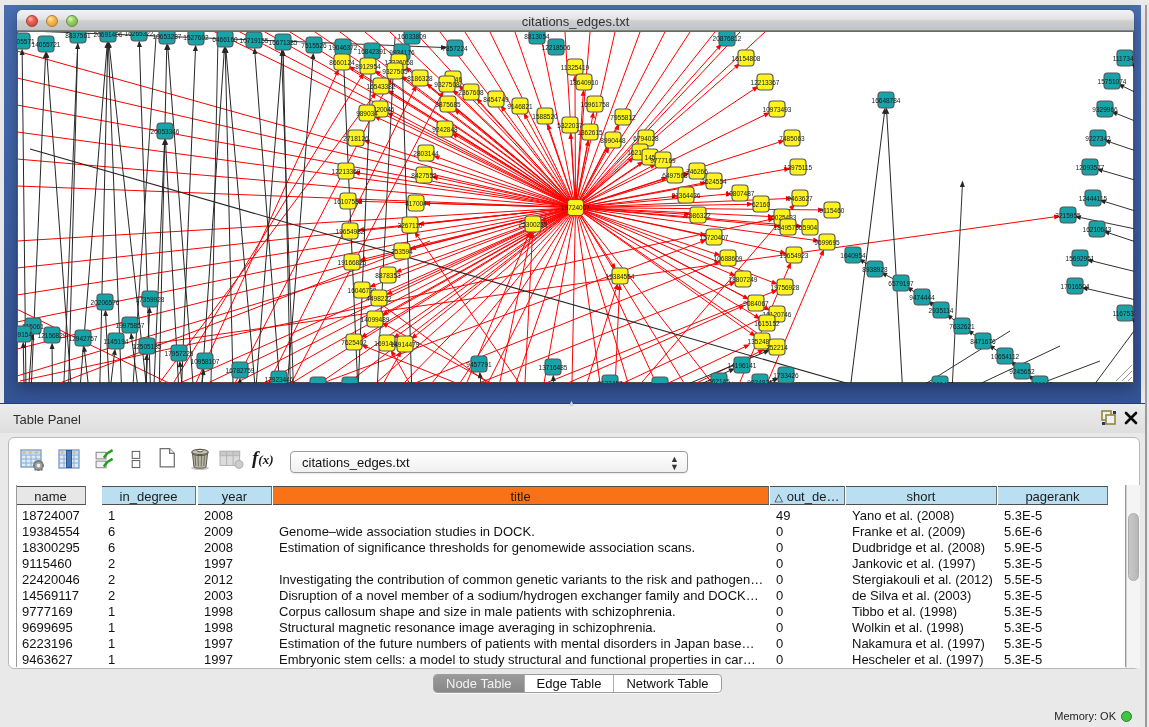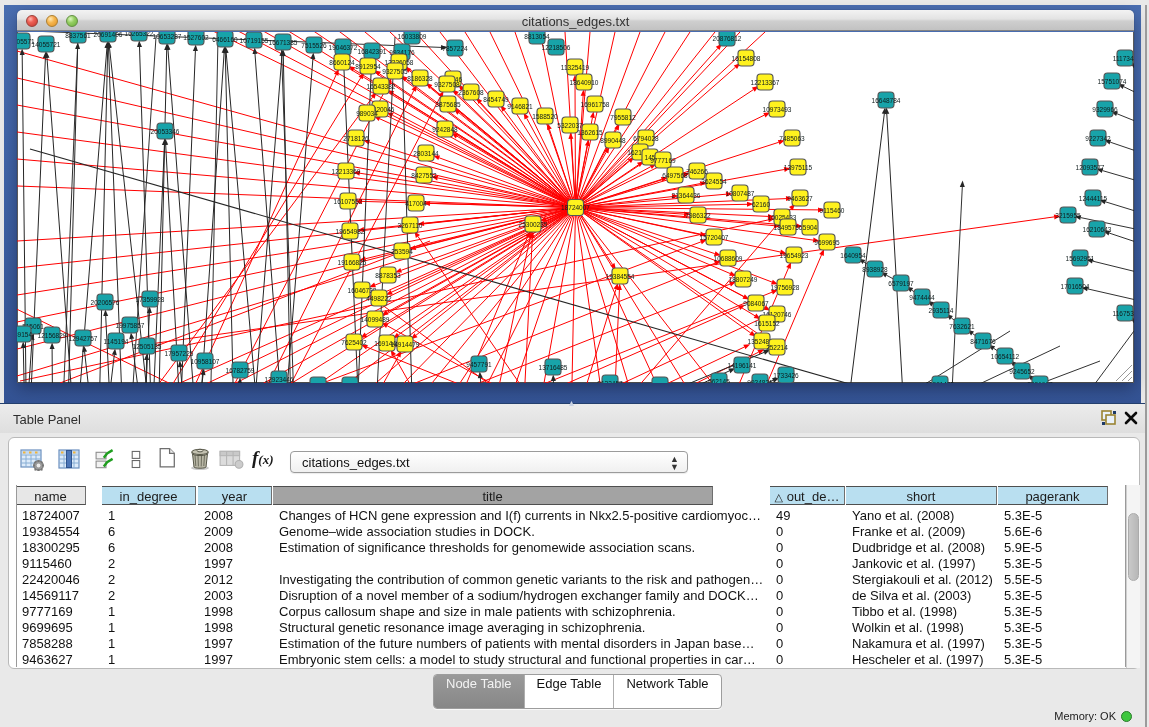--- a/index.html
+++ b/index.html
@@ -27,21 +27,21 @@
   border-right:1px solid #6f6f6f; font-size:13px; color:#1c1c1c; text-align:center; line-height:19px; }
 .row { position:absolute; left:0; width:1110px; height:16px; }
 .cell { position:absolute; top:0; height:16px; font-size:13px; line-height:15.5px; color:#111;
   white-space:nowrap; overflow:hidden; }
 #tableborder { position:absolute; left:15.5px; top:485px; width:1110.5px; height:182px;
   border-left:1px solid #9a9a9a; border-right:1px solid #9a9a9a; pointer-events:none; }
 #vscroll { position:absolute; left:1126px; top:485px; width:14px; height:183px; background:#f4f4f4;
   border-left:1px solid #cfcfcf; }
 #vthumb { position:absolute; left:1127.5px; top:513px; width:11px; height:68px; background:linear-gradient(90deg,#c9c9c9,#b7b7b7);
   border:1px solid #ababab; border-radius:6px; }
-#tabs { position:absolute; left:433px; top:674px; height:35px; border:1px solid #9d9d9d; border-radius:4px;
+#tabs { position:absolute; left:433px; top:674px; height:19px; border:1px solid #9d9d9d; border-radius:4px;
   background:#fff; display:flex; overflow:hidden; box-shadow:0 1px 0 rgba(255,255,255,.7);}
 .tab { font-size:13px; line-height:18px; padding:0 12px; color:#111; }
 .tab.sel { background:linear-gradient(180deg,#9a9a9a,#878787); color:#f3f3f3; }
 .tab + .tab { border-left:1px solid #aeaeae; }
 #memtext { position:absolute; right:33px; top:710px; font-size:11px; color:#222; }
 #memdot { position:absolute; left:1121px; top:711px; width:11px; height:11px; border-radius:50%;
   background:#3ec73e; border:1.2px solid #2b7a2b; }
 #rline { position:absolute; left:1145px; top:5px; width:2px; height:722px; background:#9b9b9b; }
 #toolbar { position:absolute; left:8px; top:437px; width:1132px; height:48px; }
 #combo { position:absolute; left:290px; top:451px; width:398px; height:22px; border:1px solid #9b9b9b;
@@ -846,29 +846,28 @@
 
   <div style="position:absolute;left:244px;top:10px;font-family:'Liberation Serif',serif;font-style:italic;font-weight:bold;font-size:19px;color:#1a1a1a">f<span style="font-size:13px">(x)</span></div>
 </div>
 <div id="combo">
     <span>citations_edges.txt</span>
     <div class="arr">▲<br>▼</div>
   </div>
 <div class="hcell" style="left:16px;width:70px;background:#e7e7e7">name</div>
 <div class="hcell" style="left:102px;width:94px;background:#b9dff0">in_degree</div>
 <div class="hcell" style="left:198px;width:74px;background:#b9dff0">year</div>
-<div class="hcell" style="left:273px;width:440px;background:#a3a3a3">title</div>
+<div class="hcell" style="left:273px;width:496px;background:#f97316">title</div>
 <div class="hcell" style="left:770px;width:75px;background:#b9dff0"><span style="font-size:11px">△</span> out_de…</div>
 <div class="hcell" style="left:846px;width:151px;background:#b9dff0">short</div>
 <div class="hcell" style="left:998px;width:110px;background:#b9dff0">pagerank</div>
 <div class="row" style="top:508px">
     <div class="cell" style="left:22px;width:78px">18724007</div>
     <div class="cell" style="left:108px;width:88px">1</div>
     <div class="cell" style="left:204px;width:67px">2008</div>
-    <div class="cell" style="left:279px;width:489px">Changes of HCN gene expression and I(f) currents in Nkx2.5-positive cardiomyoc…</div>
     <div class="cell" style="left:776px;width:68px">49</div>
     <div class="cell" style="left:852px;width:144px">Yano et al. (2008)</div>
     <div class="cell" style="left:1004px;width:87px">5.3E-5</div>
   </div>
 <div class="row" style="top:524px">
     <div class="cell" style="left:22px;width:78px">19384554</div>
     <div class="cell" style="left:108px;width:88px">6</div>
     <div class="cell" style="left:204px;width:67px">2009</div>
     <div class="cell" style="left:279px;width:489px">Genome–wide association studies in DOCK.</div>
     <div class="cell" style="left:776px;width:68px">0</div>
@@ -916,27 +915,27 @@
     <div class="cell" style="left:204px;width:67px">1998</div>
     <div class="cell" style="left:279px;width:489px">Corpus callosum shape and size in male patients with schizophrenia.</div>
     <div class="cell" style="left:776px;width:68px">0</div>
     <div class="cell" style="left:852px;width:144px">Tibbo et al. (1998)</div>
     <div class="cell" style="left:1004px;width:87px">5.3E-5</div>
   </div>
 <div class="row" style="top:620px">
     <div class="cell" style="left:22px;width:78px">9699695</div>
     <div class="cell" style="left:108px;width:88px">1</div>
     <div class="cell" style="left:204px;width:67px">1998</div>
-    <div class="cell" style="left:279px;width:489px">Structural genetic resonance image averaging in schizophrenia.</div>
+    <div class="cell" style="left:279px;width:489px">Structural magnetic resonance image averaging in schizophrenia.</div>
     <div class="cell" style="left:776px;width:68px">0</div>
     <div class="cell" style="left:852px;width:144px">Wolkin et al. (1998)</div>
     <div class="cell" style="left:1004px;width:87px">5.3E-5</div>
   </div>
 <div class="row" style="top:636px">
-    <div class="cell" style="left:22px;width:78px">7858288</div>
+    <div class="cell" style="left:22px;width:78px">6223196</div>
     <div class="cell" style="left:108px;width:88px">1</div>
     <div class="cell" style="left:204px;width:67px">1997</div>
     <div class="cell" style="left:279px;width:489px">Estimation of the future numbers of patients with mental disorders in Japan base…</div>
     <div class="cell" style="left:776px;width:68px">0</div>
     <div class="cell" style="left:852px;width:144px">Nakamura et al. (1997)</div>
     <div class="cell" style="left:1004px;width:87px">5.3E-5</div>
   </div>
 <div class="row" style="top:652px">
     <div class="cell" style="left:22px;width:78px">9463627</div>
     <div class="cell" style="left:108px;width:88px">1</div>

